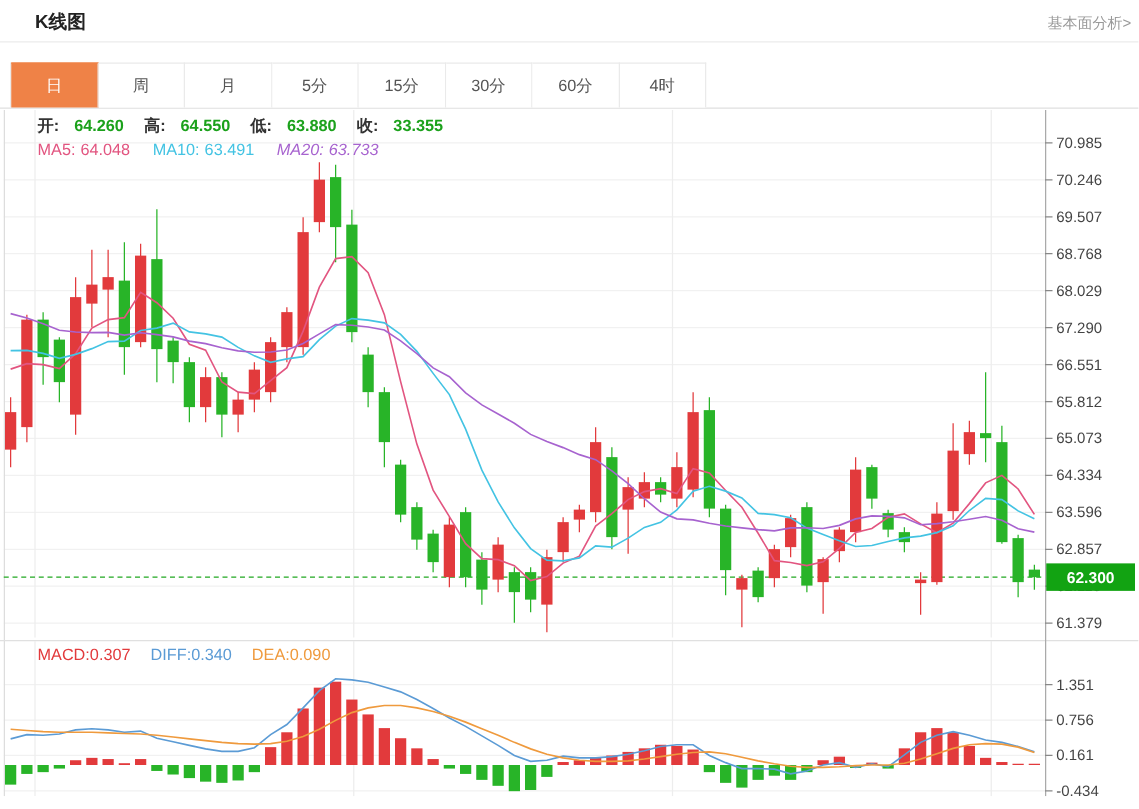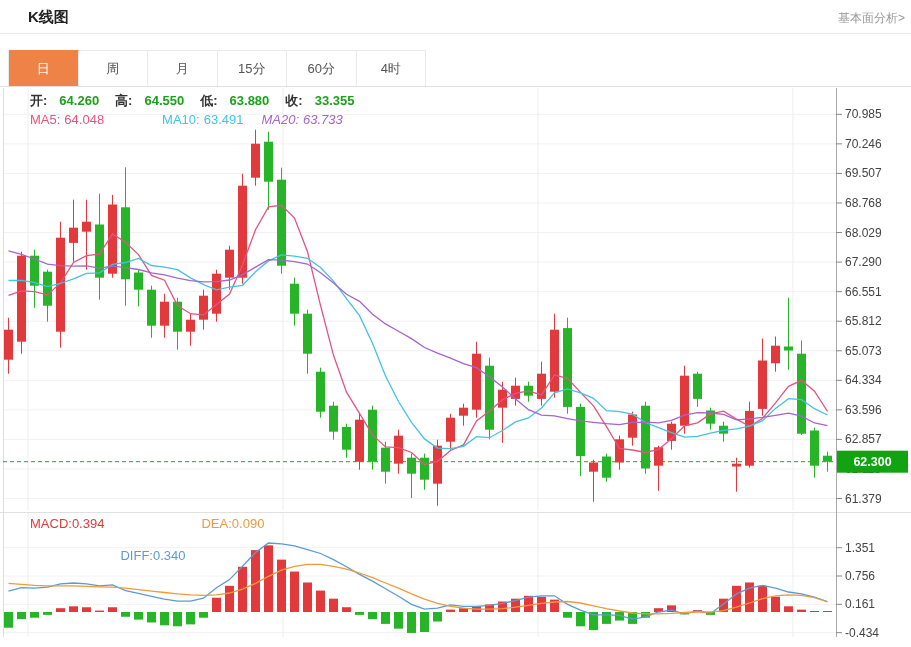--- a/index.html
+++ b/index.html
@@ -11,38 +11,40 @@
   .tab-row{position:absolute;top:50px;left:0;width:911px;height:37px;border-bottom:1px solid #e0e0e0;box-sizing:border-box;}
   .tabs{display:flex;margin-left:8px;height:36px;border-left:1px solid #eaeaea;}
   .tab{width:69.5px;box-sizing:border-box;border-right:1px solid #eaeaea;border-top:1px solid #eaeaea;
        text-align:center;line-height:35px;font-size:13px;color:#555;cursor:pointer;background:#fff;}
   .tab.active{background:var(--tab-active,#ef8247);color:#fff;border-top:1px solid var(--tab-active,#ef8247);}
   #chart-svg{position:absolute;top:88px;left:0;font-family:"Liberation Sans","DejaVu Sans",sans-serif;}
   .ohlc-row{position:absolute;top:92px;left:30px;display:flex;gap:16px;font-size:13px;font-weight:700;color:#333;z-index:5;}
   .ohlc-row .grn{color:var(--ohlc-green,#1ba11b);margin-left:12px;}
   .ma-row{position:absolute;top:112px;left:30px;display:flex;gap:18px;font-size:13px;z-index:5;justify-content:space-between;}
   .ma-row .v{margin-left:4px;}
-  .ma5{color:var(--ma5,#e25580);} .ma10{color:var(--ma10,#43c3e3);margin-left:40px;} .ma20{color:var(--ma20,#a763cf);font-style:italic;}
+  .ma5{color:var(--ma5,#e25580);} .ma10{color:var(--ma10,#43c3e3);} .ma20{color:var(--ma20,#a763cf);font-style:italic;}
   .macd-row{position:absolute;top:516px;left:30px;display:flex;gap:16px;font-size:13px;z-index:5;}
-  .m-macd{color:var(--macd-red,#e23a3c);} .m-diff{color:var(--diff-blue,#5b9bd5);margin-top:32px;} .m-dea{color:var(--dea-orange,#ef9a3d);}
+  .m-macd{color:var(--macd-red,#e23a3c);} .m-diff{color:var(--diff-blue,#5b9bd5);} .m-dea{color:var(--dea-orange,#ef9a3d);}
 </style>
 </head>
 <body>
 
 <div class="page">
   <div class="title">K线图</div>
   <div class="link">基本面分析&gt;</div>
   <div class="top-divider"></div>
 
   <div class="tab-row">
     <div class="tabs" id="tab-bar">
         <div class="tab active">日</div>
         <div class="tab">周</div>
         <div class="tab">月</div>
+        <div class="tab">5分</div>
         <div class="tab">15分</div>
+        <div class="tab">30分</div>
         <div class="tab">60分</div>
         <div class="tab">4时</div>
       </div>
   </div>
 
   <svg id="chart-svg" width="911" height="559">
       <g>
         <line x1="3" y1="26.3" x2="836" y2="26.3" stroke="#f1f1f1"></line>
         <line x1="3" y1="55.86000000000017" x2="836" y2="55.86000000000017" stroke="#f1f1f1"></line>
         <line x1="3" y1="85.41999999999977" x2="836" y2="85.41999999999977" stroke="#f1f1f1"></line>
@@ -343,17 +345,17 @@
     <span><span>收:</span><span class="grn">33.355</span></span>
   </div>
 
   <div class="ma-row">
     <span class="ma5"><span>MA5:</span><span class="v">64.048</span></span>
     <span class="ma10"><span>MA10:</span><span class="v">63.491</span></span>
     <span class="ma20"><span>MA20:</span><span class="v">63.733</span></span>
   </div>
 
   <div class="macd-row">
-    <span class="m-macd"><span>MACD:</span><span>0.394</span></span>
+    <span class="m-macd"><span>MACD:</span><span>0.307</span></span>
     <span class="m-diff"><span>DIFF:</span><span>0.340</span></span>
     <span class="m-dea"><span>DEA:</span><span>0.090</span></span>
   </div>
 </div>
 
 </body></html>

